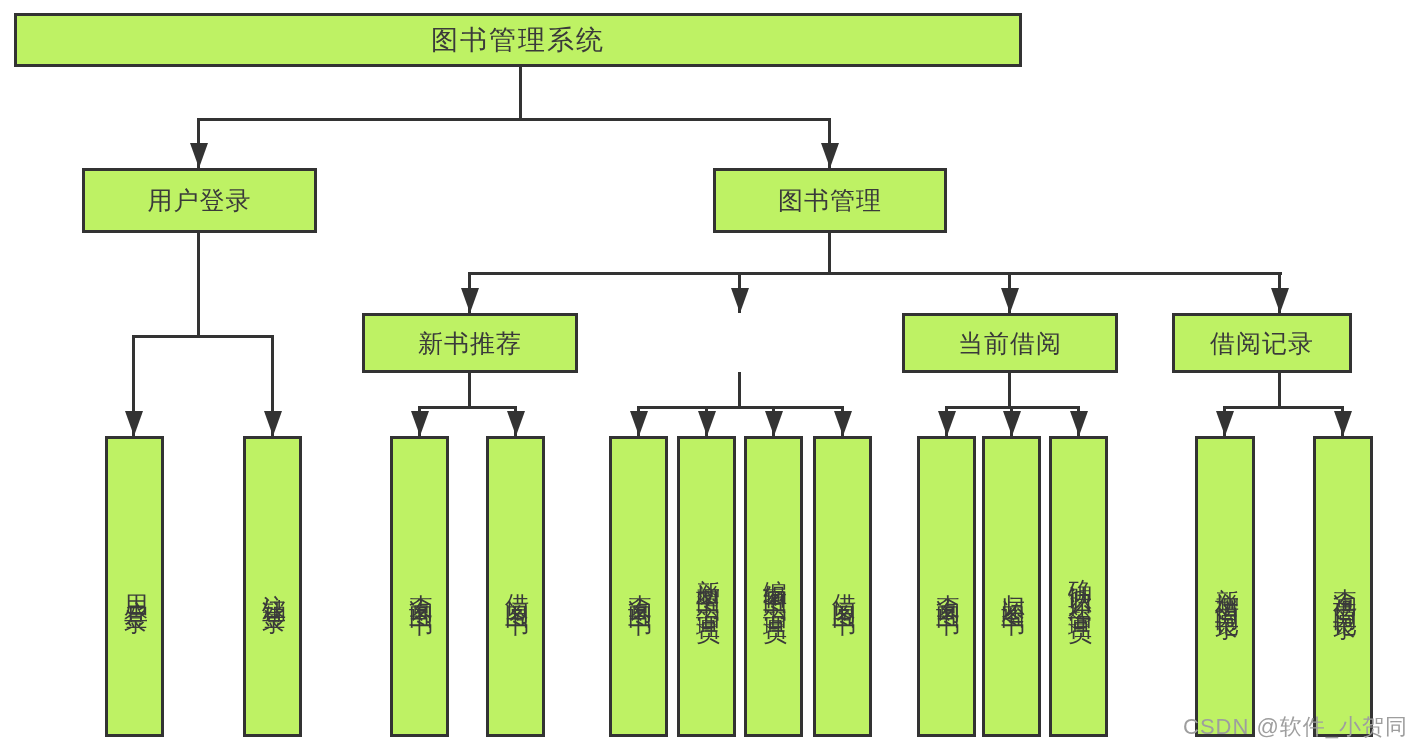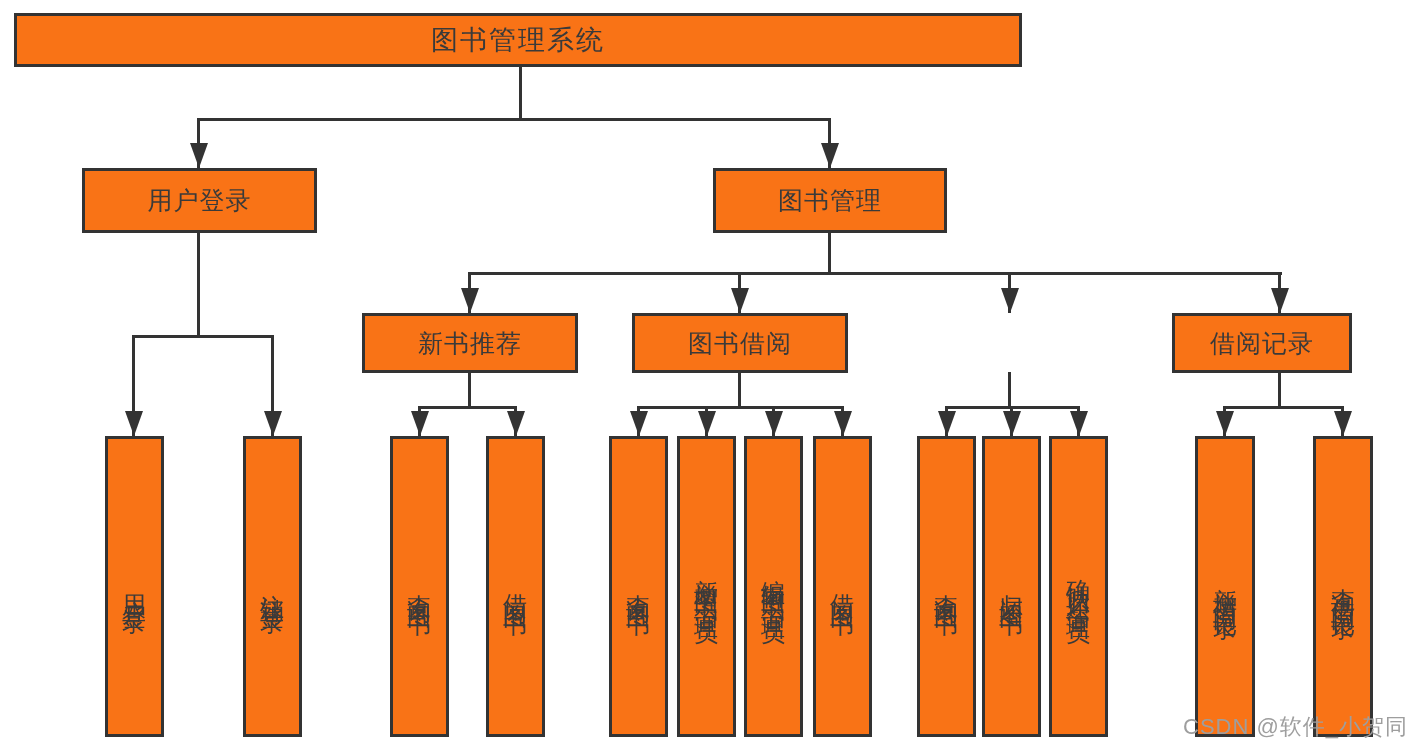--- a/index.html
+++ b/index.html
@@ -8,23 +8,24 @@
     width: 1405px;
     height: 747px;
     background: #ffffff;
     font-family: "Liberation Sans", sans-serif;
     color: #3a3a3a;
     overflow: hidden;
   }
   
   .node {
     position: absolute;
-    background: #f97316;
+    background: #bef264;
     border: 3px solid #333333;
     box-sizing: border-box;
+    font-family: Liberation Mono, monospace;
   }
   .hnode {
     display: flex;
     align-items: center;
     justify-content: center;
     font-size: 25px;
     letter-spacing: 1px;
     white-space: nowrap;
   }
   .rootnode { font-size: 27px; letter-spacing: 2px; }
@@ -114,21 +115,21 @@
   <div class="ln" style="left:1223px; top:406px; width:121px; height:3px;"></div>
   <div class="arrow" style="left:1223px; top:406px; height:30px;"></div>
   <div class="arrow" style="left:1341px; top:406px; height:30px;"></div>
 
   <div class="node hnode rootnode" style="left:14px; top:13px; width:1008px; height:54px;">图书管理系统</div>
 
   <div class="node hnode" style="left:82px; top:168px; width:235px; height:65px;">用户登录</div>
   <div class="node hnode" style="left:362px; top:313px; width:216px; height:60px;">新书推荐</div>
 
   <div class="node hnode" style="left:713px; top:168px; width:234px; height:65px;">图书管理</div>
-  <div class="node hnode" style="left:632px; top:313px; width:216px; height:60px;">图书借阅</div>
+  <div class="node hnode" style="left:902px; top:313px; width:216px; height:60px;">当前借阅</div>
   <div class="node hnode" style="left:1172px; top:313px; width:180px; height:60px;">借阅记录</div>
 
   <div class="node leaf" style="left:105px; top:436px; width:59px; height:301px;">用户登录</div>
   <div class="node leaf" style="left:243px; top:436px; width:59px; height:301px;">注销登录</div>
 
   <div class="node leaf" style="left:390px; top:436px; width:59px; height:301px;">查询图书</div>
   <div class="node leaf" style="left:486px; top:436px; width:59px; height:301px;">借阅图书</div>
 
   <div class="node leaf" style="left:609px; top:436px; width:59px; height:301px;">查询图书</div>
   <div class="node leaf" style="left:677px; top:436px; width:59px; height:301px;">新增图书（管理员）</div>

